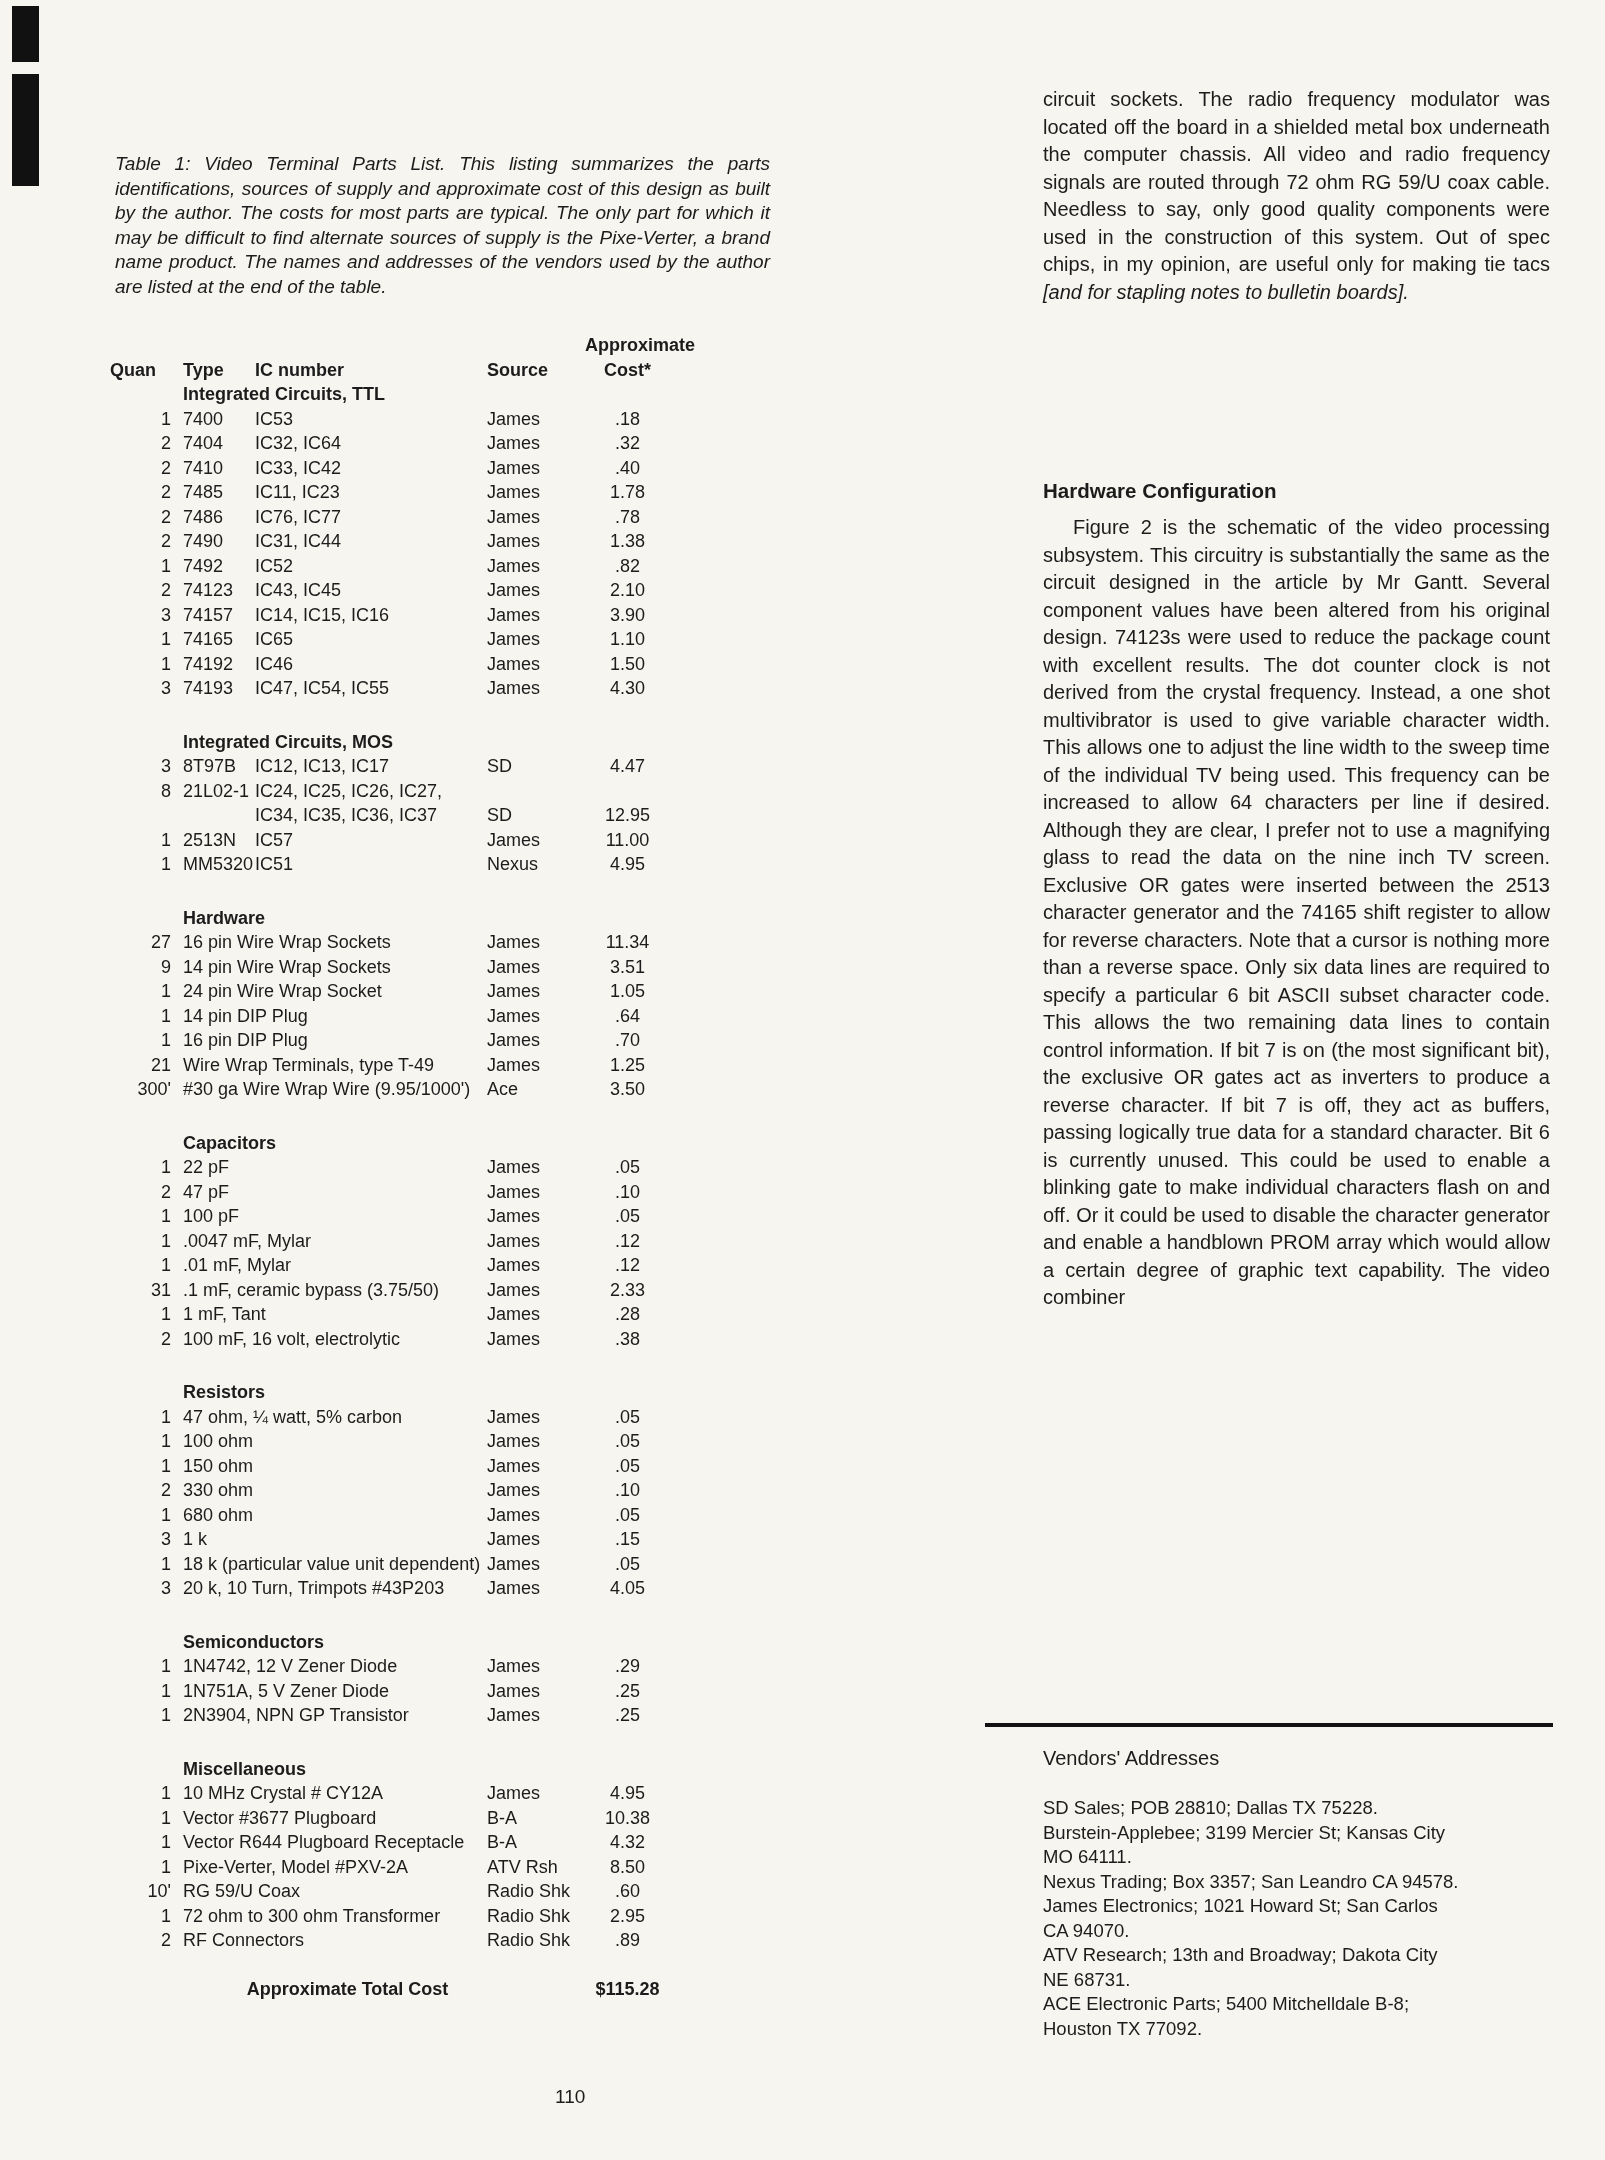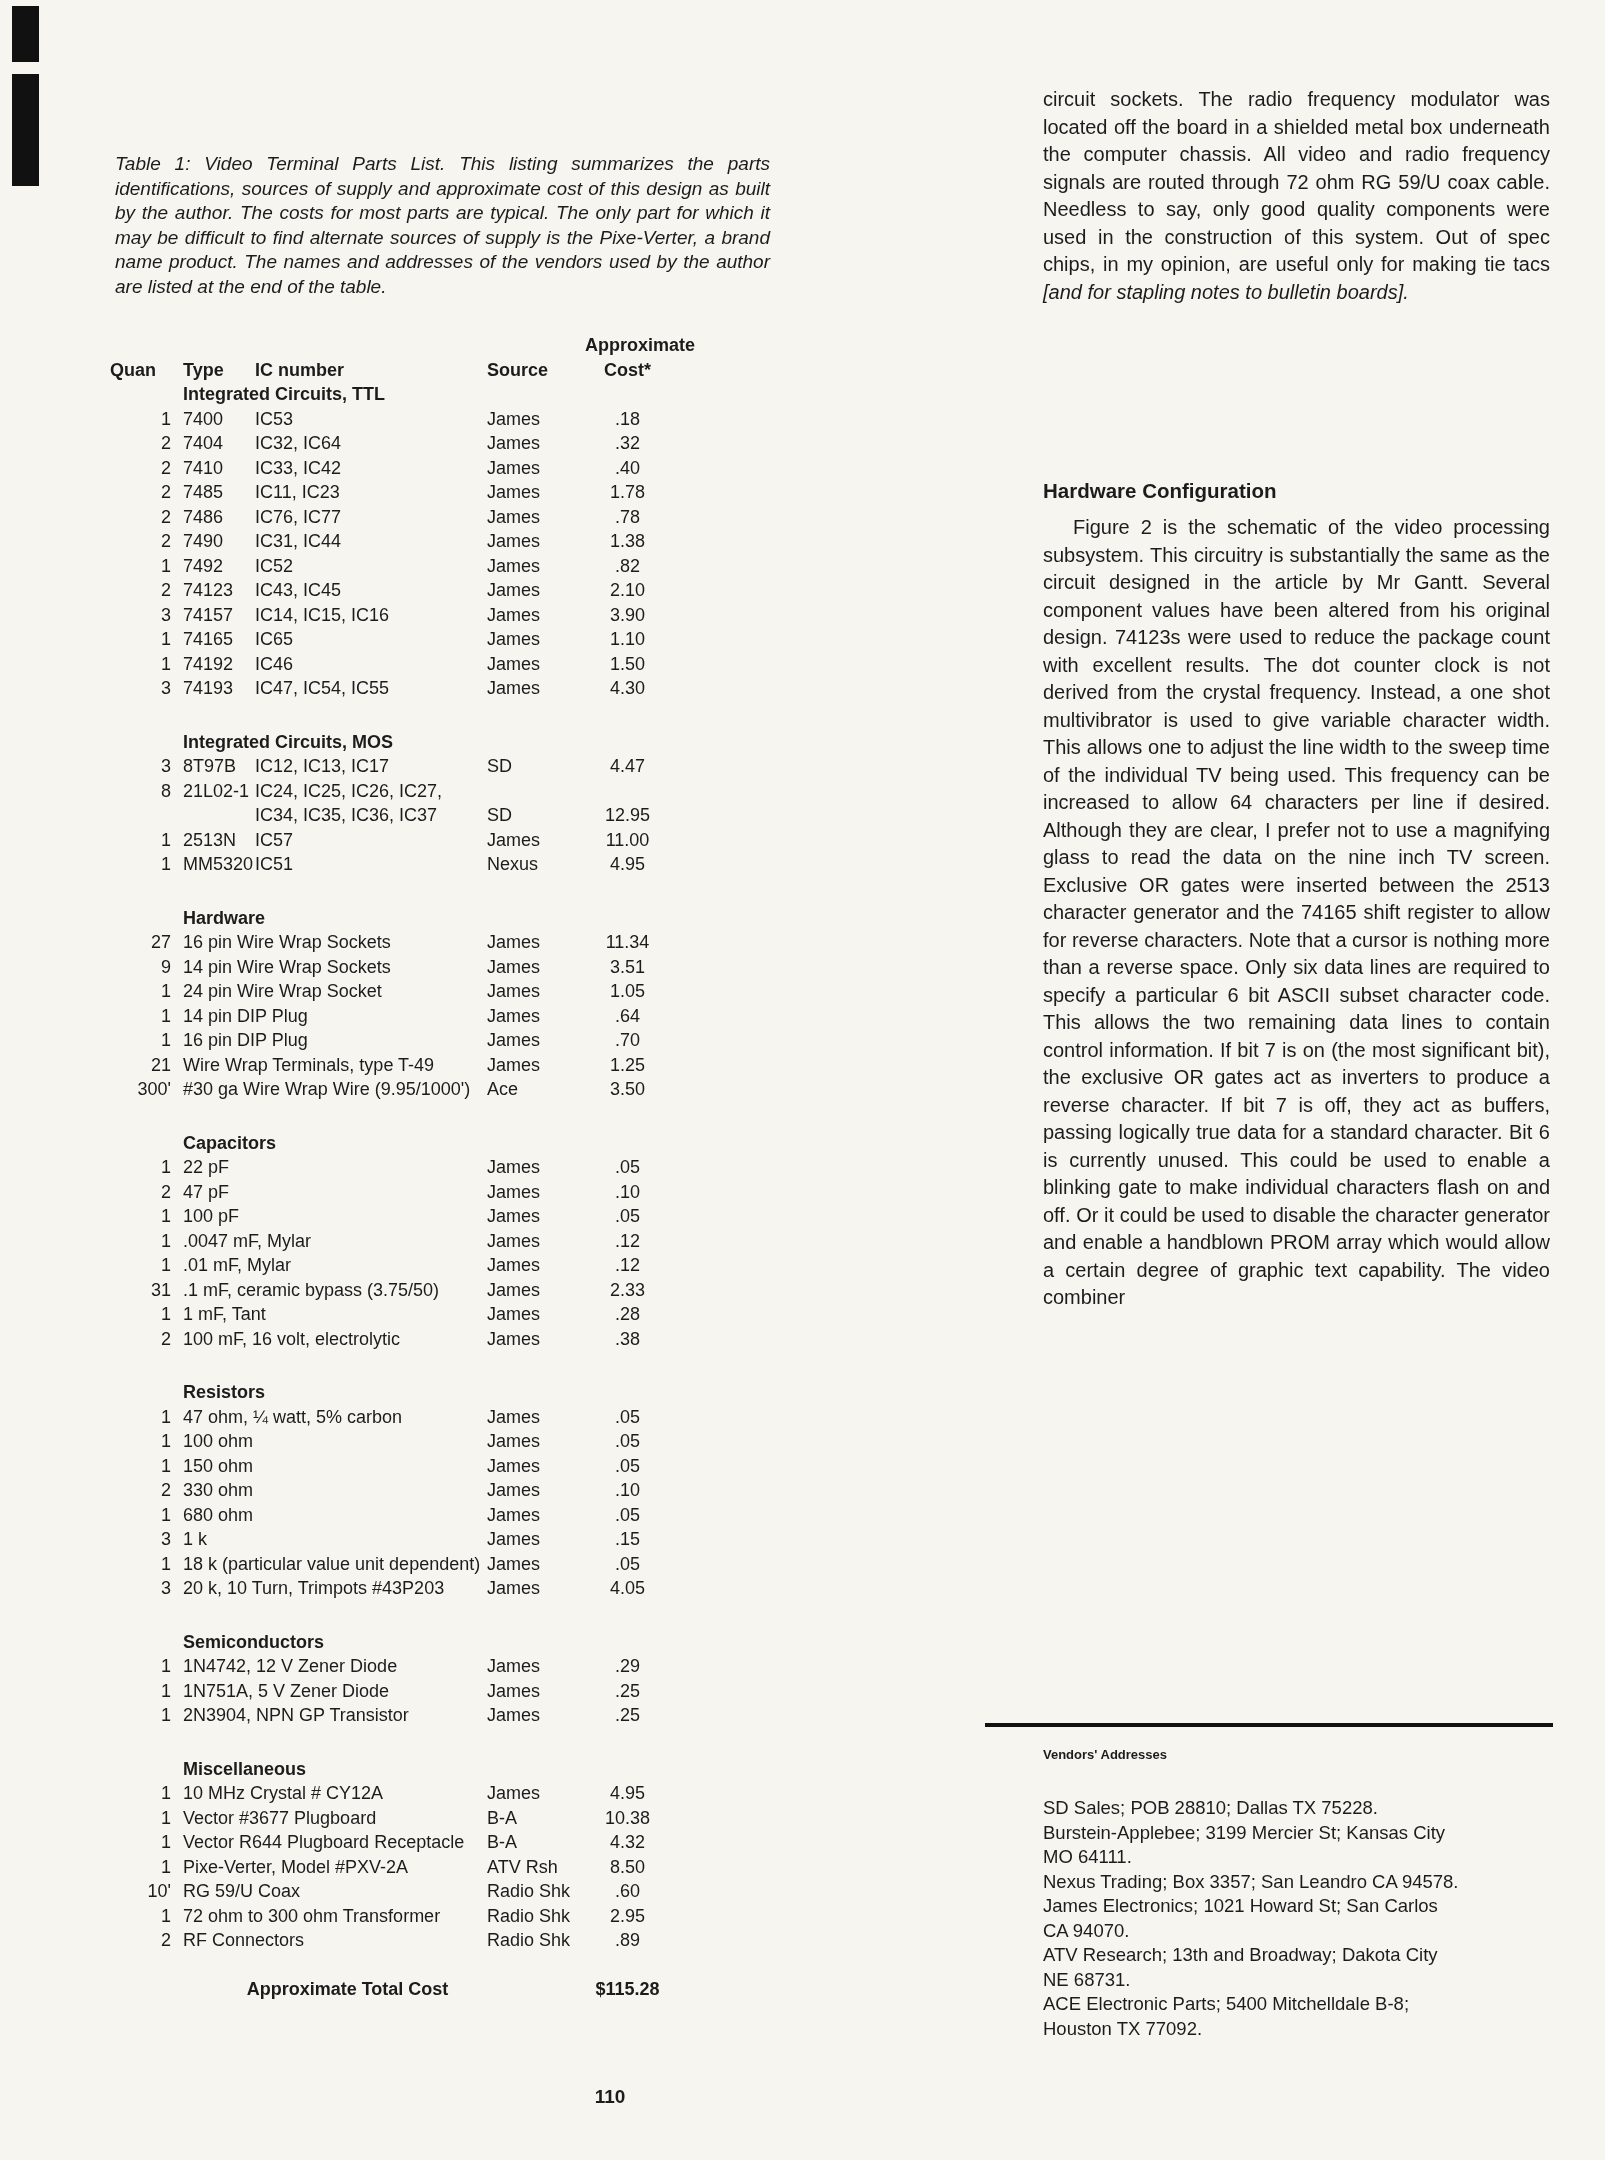--- a/index.html
+++ b/index.html
@@ -46,25 +46,25 @@
   .right-col {
     position:absolute; left:1043px; top:86px; width:507px; height:1620px;
     font-size:20px; line-height:27.5px;
   }
   .para1 { position:absolute; top:0; left:0; right:0; text-align:justify; }
   .para1 .it { font-style:italic; }
   .hw-heading { position:absolute; top:391px; left:0; font-weight:bold; font-size:20.5px; }
   .para2 { position:absolute; top:428px; left:0; right:0; text-align:justify; text-indent:30px; }
 
   .rule { position:absolute; left:985px; top:1723px; width:568px; height:4px; background:var(--mark, #111); }
-  .vendors-heading { position:absolute; left:1043px; top:1747px; font-size:13px; font-weight:bold; }
+  .vendors-heading { position:absolute; left:1043px; top:1747px; font-size:20px; font-weight:normal; }
   .vendors { position:absolute; left:1043px; top:1796px; width:515px; font-size:18.5px; line-height:24.5px; }
   .vendor-line { white-space:nowrap; }
 
-  .page-number { position:absolute; left:555px; top:2086px; width:110px; text-align:center; font-size:19px; font-weight:bold; }
+  .page-number { position:absolute; left:555px; top:2086px; width:110px; text-align:left; font-size:19px; font-weight:normal; }
 </style>
 </head>
 <body>
 
 <div class="page">
 
   <div class="regmark regmark-1"></div>
   <div class="regmark regmark-2"></div>
 
   <div class="intro">Table 1: Video Terminal Parts List. This listing summarizes the parts identifications, sources of supply and approximate cost of this design as built by the author. The costs for most parts are typical. The only part for which it may be difficult to find alternate sources of supply is the Pixe-Verter, a brand name product. The names and addresses of the vendors used by the author are listed at the end of the table.</div>

